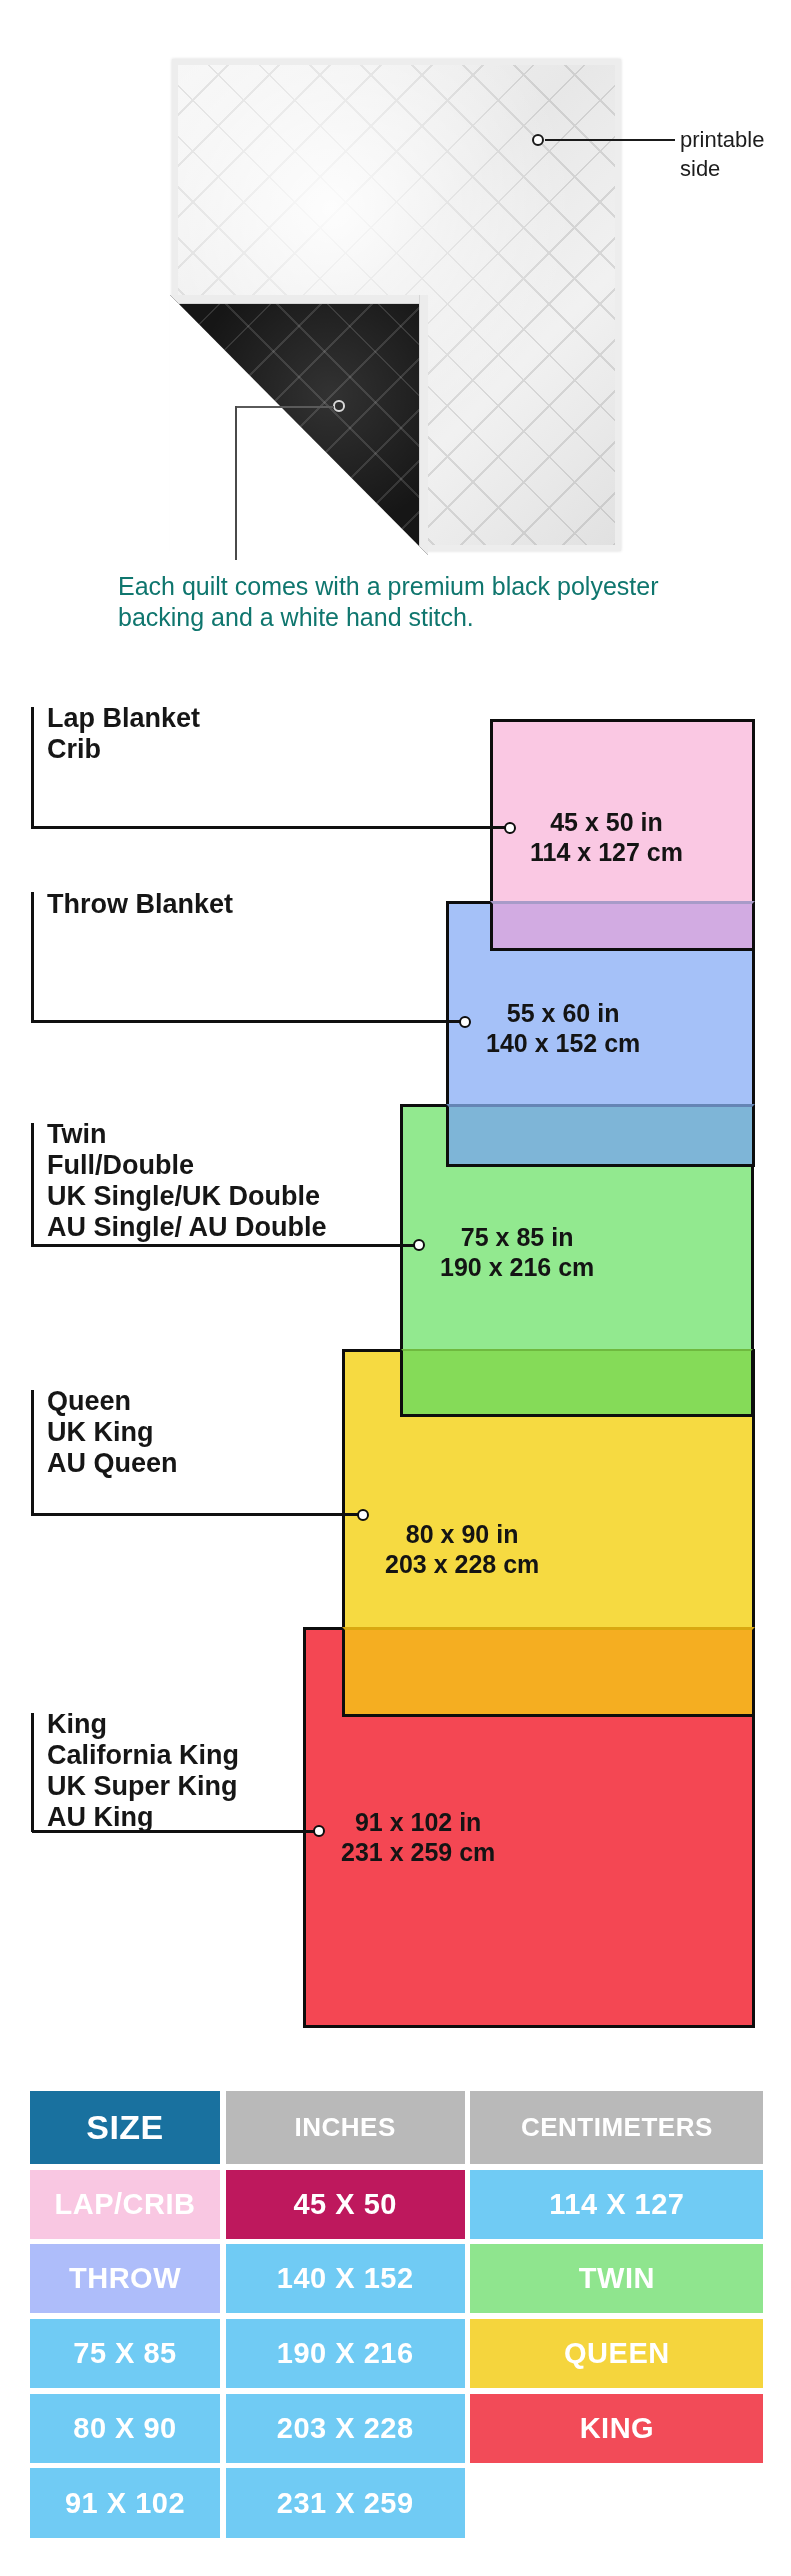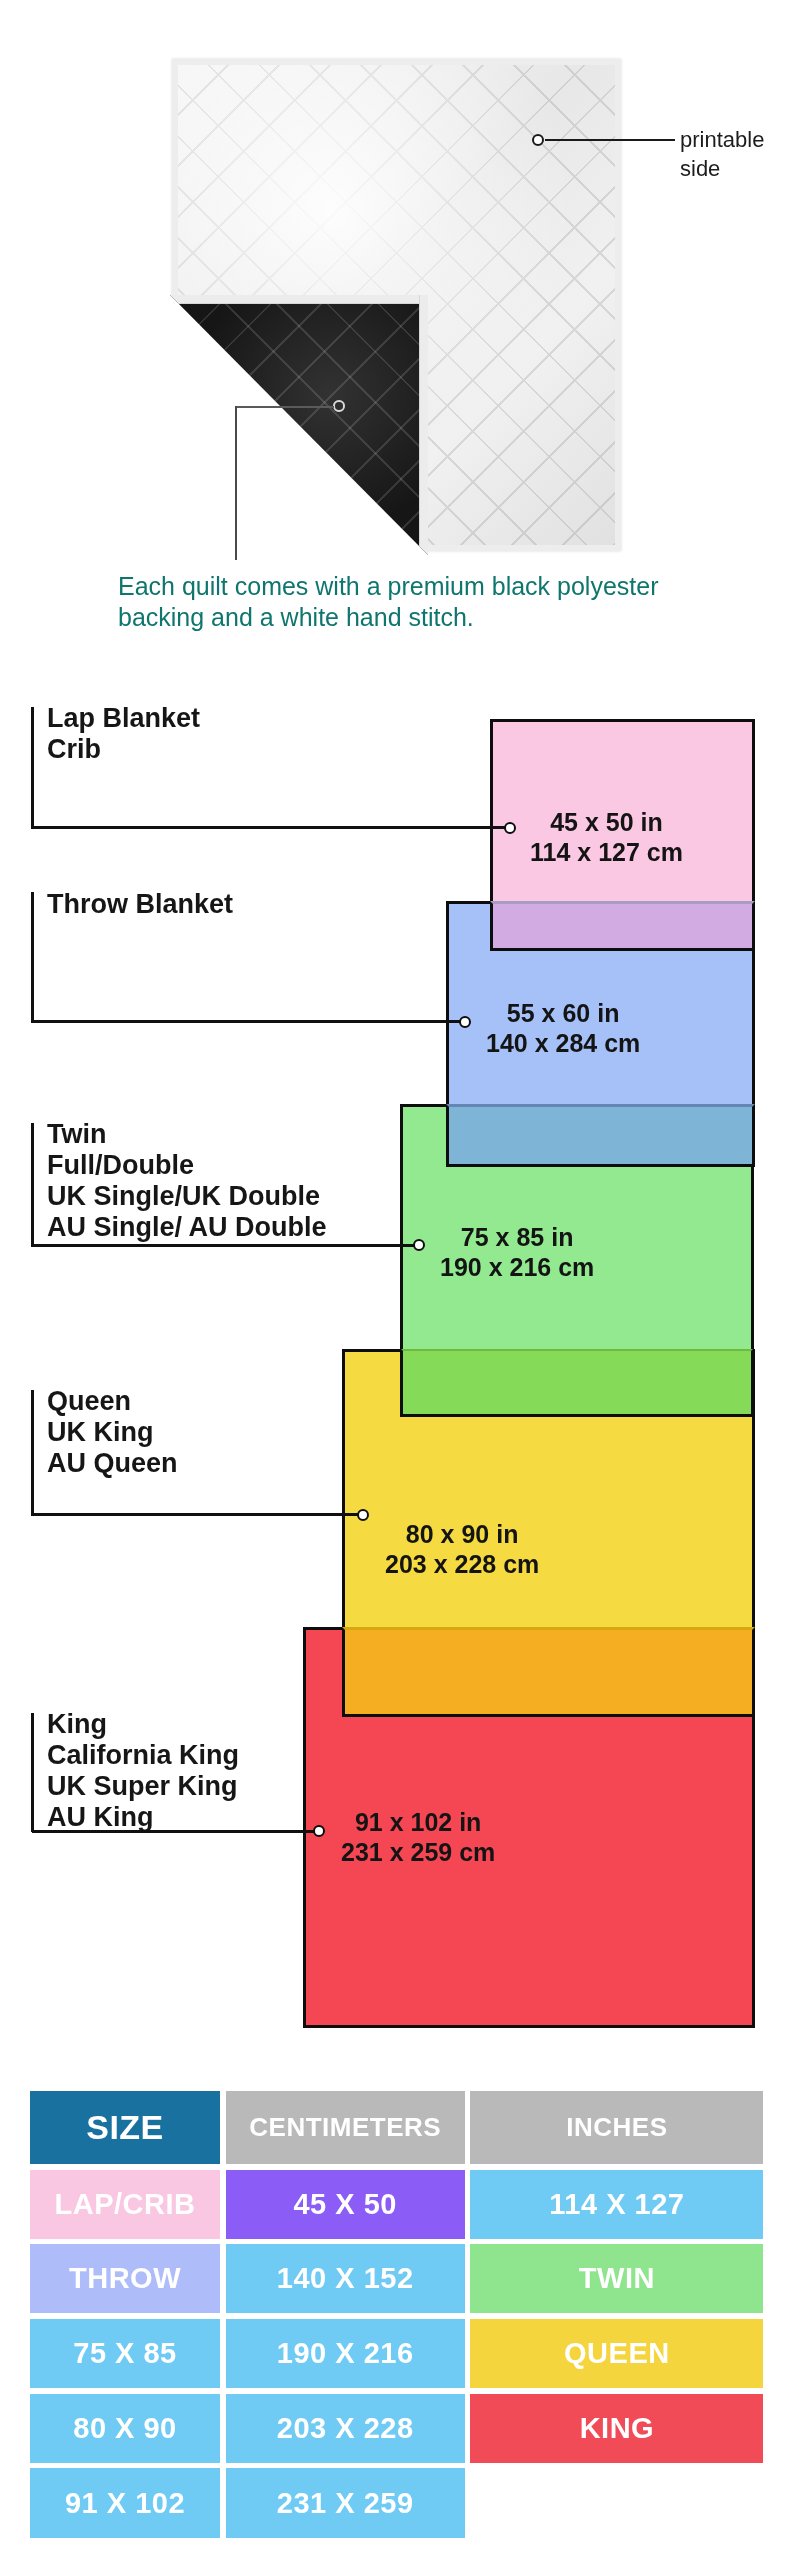--- a/index.html
+++ b/index.html
@@ -193,42 +193,42 @@
 <div class="dia-marker" id="mark-twin"></div>
 <div class="dia-marker" id="mark-queen"></div>
 <div class="dia-marker" id="mark-king"></div>
 
 <div class="size-text" id="size-lap">
   <div>45 x 50 in</div>
   <div>114 x 127 cm</div>
 </div>
 <div class="size-text" id="size-throw">
   <div>55 x 60 in</div>
-  <div>140 x 284 cm</div>
+  <div>140 x 152 cm</div>
 </div>
 <div class="size-text" id="size-twin">
   <div>75 x 85 in</div>
   <div>190 x 216 cm</div>
 </div>
 <div class="size-text" id="size-queen">
   <div>80 x 90 in</div>
   <div>203 x 228 cm</div>
 </div>
 <div class="size-text" id="size-king">
   <div>91 x 102 in</div>
   <div>231 x 259 cm</div>
 </div>
 
 <div class="size-table">
   <div class="cell hdr-size" style="background-color: rgb(25, 113, 159);">SIZE</div>
+  <div class="cell hdr" style="background-color: rgb(185, 185, 185);">INCHES</div>
   <div class="cell hdr" style="background-color: rgb(185, 185, 185);">CENTIMETERS</div>
-  <div class="cell hdr" style="background-color: rgb(185, 185, 185);">INCHES</div>
 
   <div class="cell rowlabel" style="background-color: rgb(249, 199, 226);">LAP/CRIB</div>
-  <div class="cell val" style="background-color: #8b5cf6;">45 X 50</div>
+  <div class="cell val" style="background-color: #be185d;">45 X 50</div>
   <div class="cell val" style="background-color: rgb(112, 203, 244);">114 X 127</div>
 
   <div class="cell rowlabel" style="background-color: rgb(174, 189, 250);">THROW</div>
   <div class="cell val" style="background-color: rgb(112, 203, 244);">140 X 152</div>
 
   <div class="cell rowlabel" style="background-color: rgb(143, 229, 142);">TWIN</div>
   <div class="cell val" style="background-color: rgb(112, 203, 244);">75 X 85</div>
   <div class="cell val" style="background-color: rgb(112, 203, 244);">190 X 216</div>
 
   <div class="cell rowlabel" style="background-color: rgb(245, 213, 61);">QUEEN</div>

